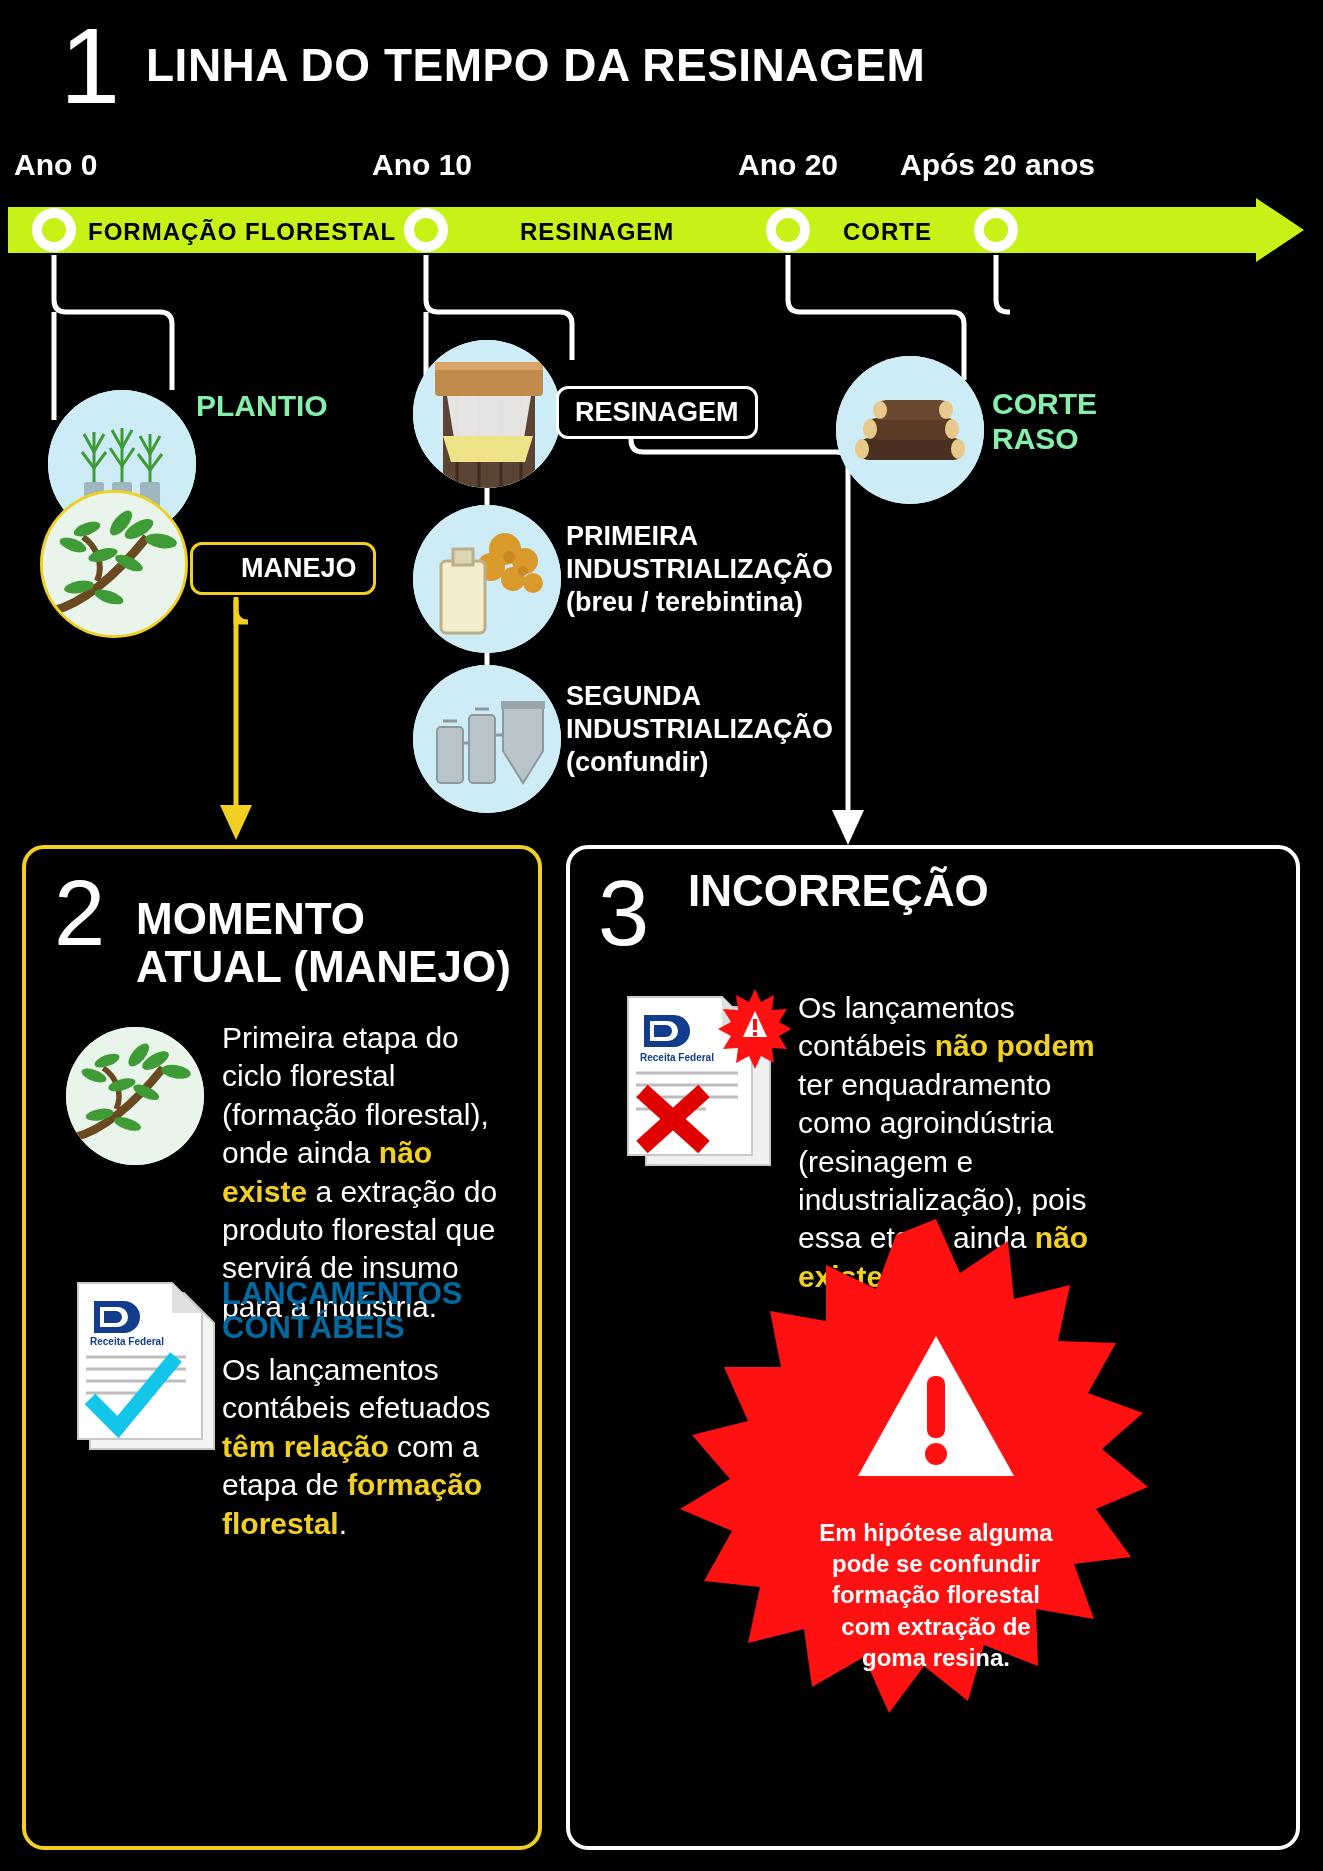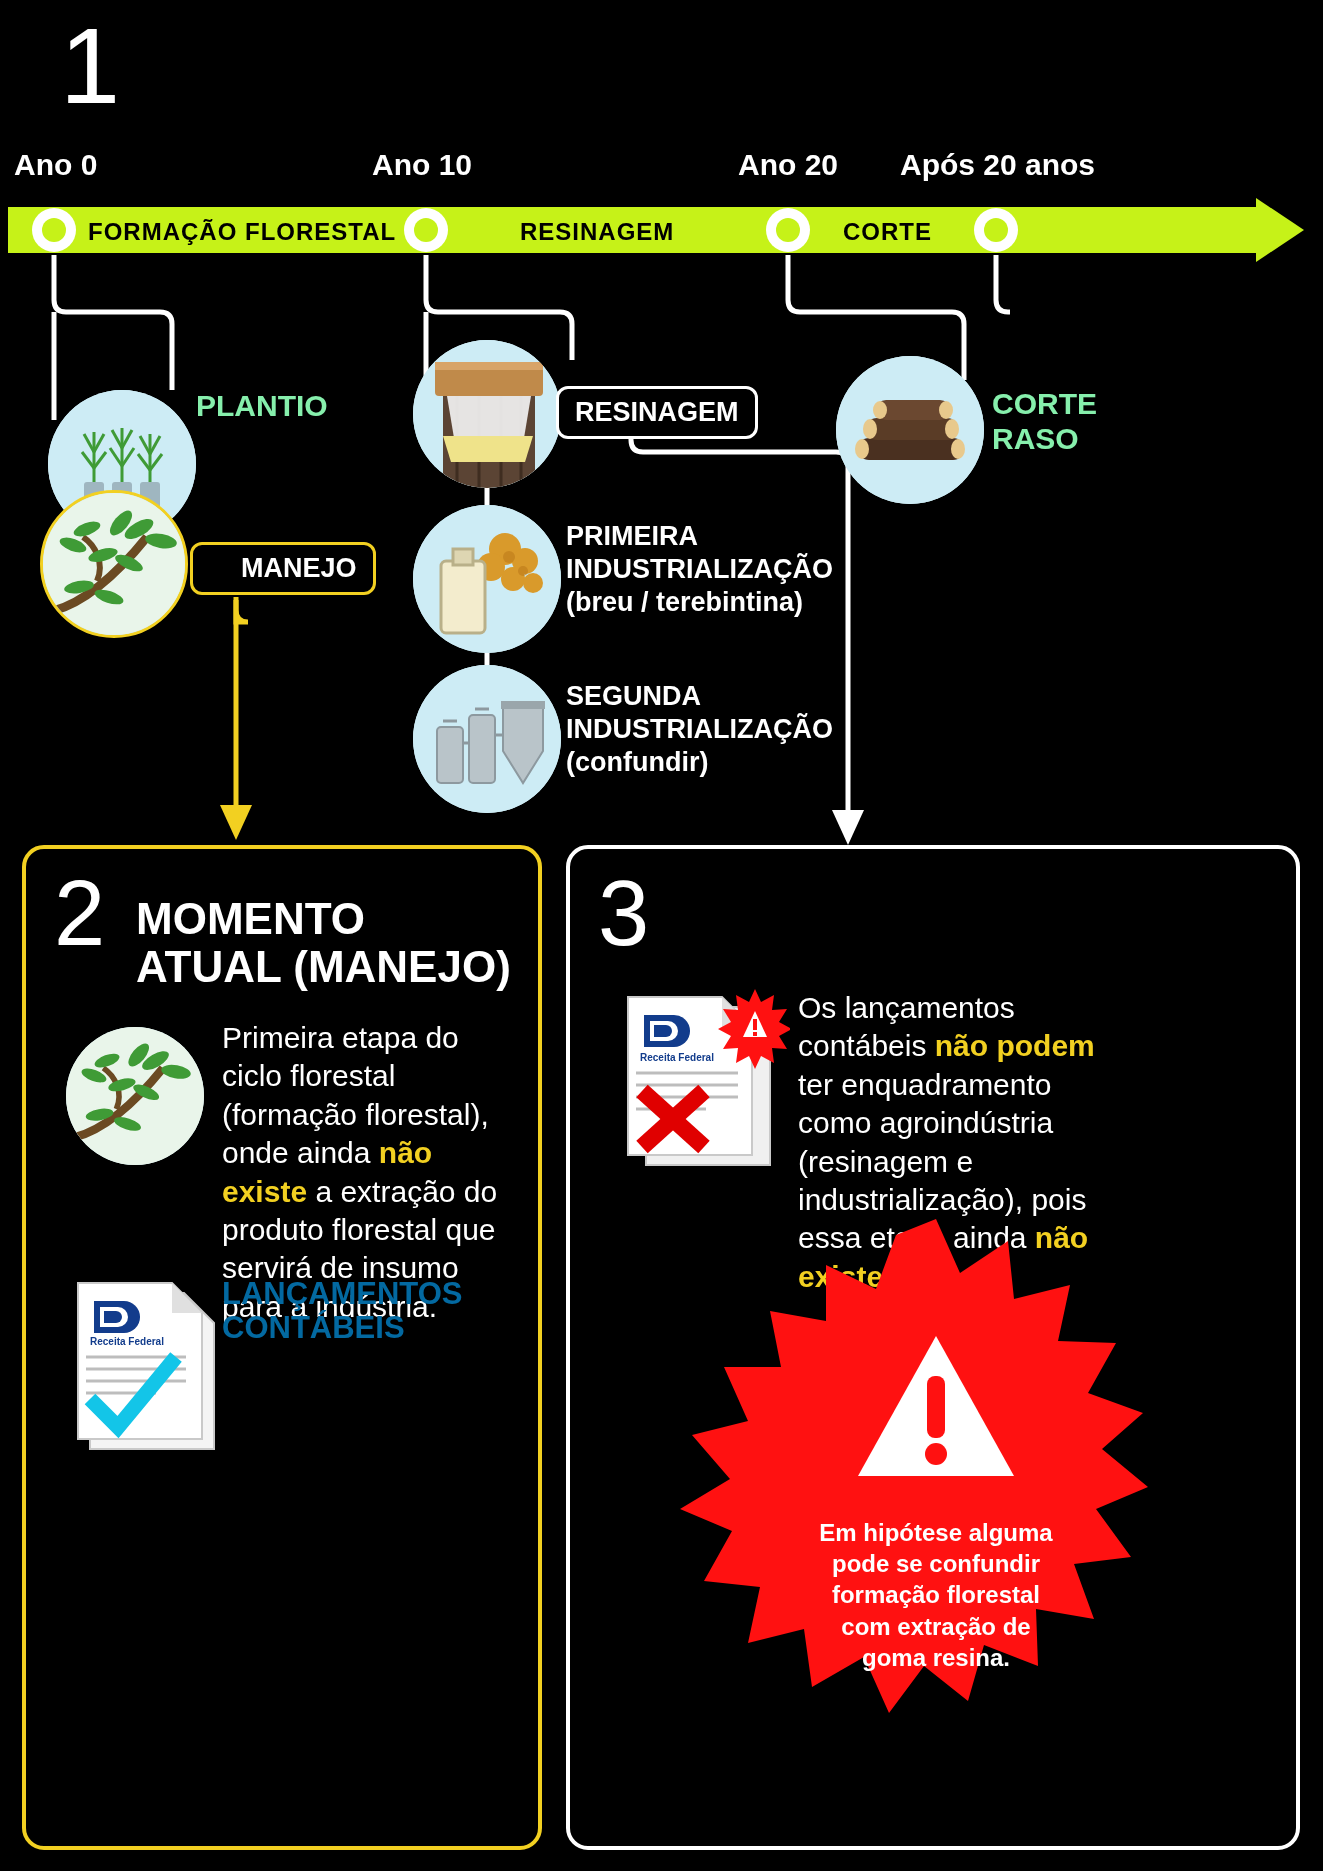--- a/index.html
+++ b/index.html
@@ -187,20 +187,21 @@
     color: #ffffff;
     white-space: pre-line;
   }
 </style>
 </head>
 <body>
 
 <div id="page">
 
   <div class="sec1-num">1</div>
+  <div class="sec1-title">LINHA DO TEMPO DA RESINAGEM</div>
 
   <div class="year" style="left:14px; top:148px;">Ano 0</div>
   <div class="year" style="left:372px; top:148px;">Ano 10</div>
   <div class="year" style="left:738px; top:148px;">Ano 20</div>
   <div class="year" style="left:900px; top:148px;">Após 20 anos</div>
 
   <div class="tl-bar"></div>
   <div class="tl-arrow"></div>
   <div class="tl-phase" style="left:88px; top:218px;">FORMAÇÃO FLORESTAL</div>
   <div class="tl-phase" style="left:520px; top:218px;">RESINAGEM</div>
@@ -416,24 +417,28 @@
               <path d="M22,102 h100"></path>
               <path d="M22,114 h70"></path>
           </g>
           <path d="M26,120 L54,148 L112,78" stroke="#13c5e8" stroke-width="15" fill="none" stroke-linecap="butt"></path>
         </g>
       </svg>
     </div>
 
     <div class="sub-head" style="left:196px; top:428px;">LANÇAMENTOS
 CONTÁBEIS</div>
+    <div class="body-text" style="left:196px; top:502px; width:300px;">
+      <span>Os lançamentos contábeis efetuados </span><span class="hl">têm relação</span><span> com a etapa de </span><span class="hl">formação florestal</span><span>.</span>
+    </div>
   </div>
 
   <div class="panel" id="panel3">
     <div class="panel-num" style="left:28px; top:18px;">3</div>
+    <div class="panel-title" style="left:118px; top:18px;">INCORREÇÃO</div>
 
     <div class="doc" style="left:30px; top:130px;">
       <svg width="190" height="210" viewBox="0 0 190 210">
         <g>
           <polygon points="46,28 140,28 170,58 170,186 46,186" fill="#f0f0f0" stroke="#c9c9c9" stroke-width="2"></polygon>
           <polygon points="28,18 122,18 152,48 152,176 28,176" fill="#ffffff" stroke="#c9c9c9" stroke-width="2"></polygon>
           <polygon points="122,18 152,48 122,48" fill="#e0e0e0"></polygon>
           <rect x="36" y="28" width="64" height="44" fill="#ffffff"></rect>
           <path d="M44,36 h30 a16,16 0 0 1 0,32 h-30 z" fill="#123c8c"></path>
           <path d="M50,42 h18 a10,10 0 0 1 0,20 h-18 z" fill="#ffffff"></path>

